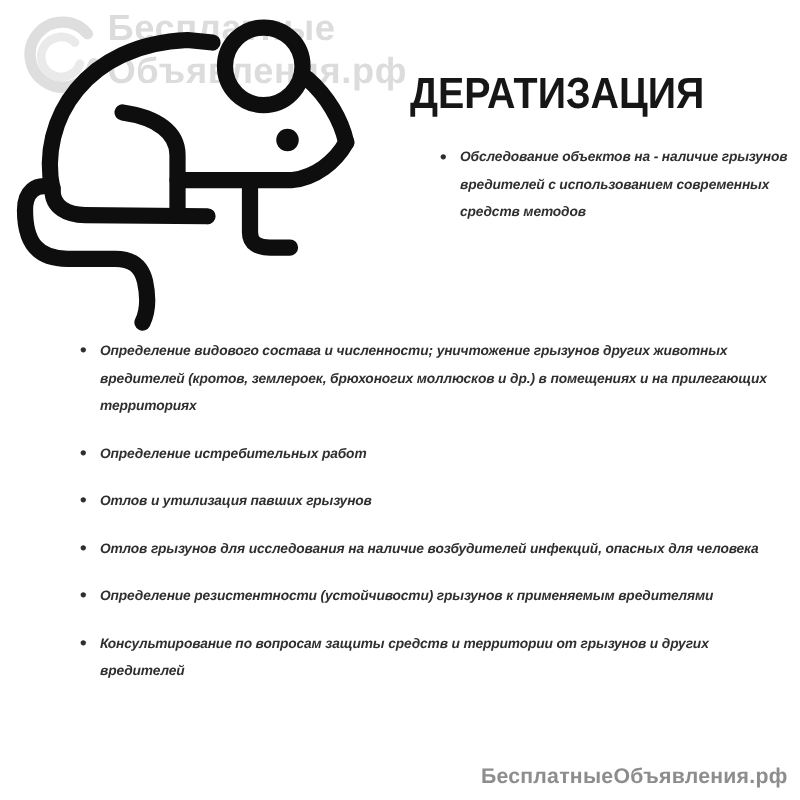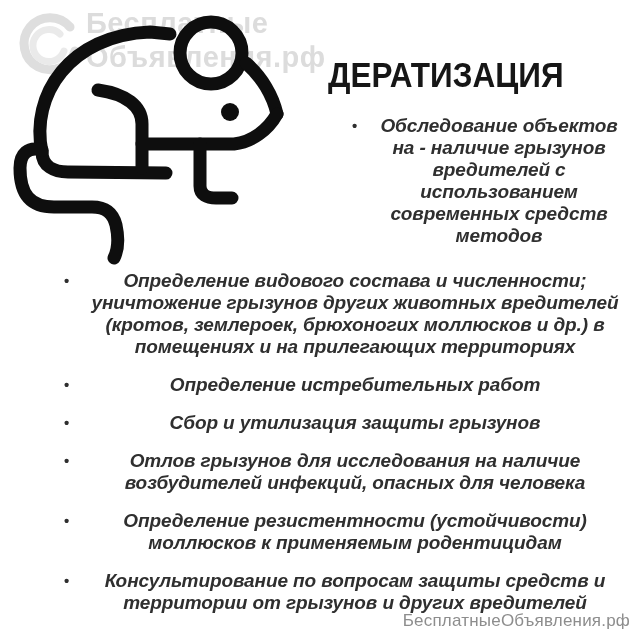--- a/index.html
+++ b/index.html
@@ -47,33 +47,32 @@
   .sub-list{margin-top:19px;padding-left:24px;width:278px;}
 
   
   .li{display:flex;align-items:flex-start;}
   .li + .li{margin-top:16px;}
   .dot{
     flex:0 0 16px;width:16px;font-weight:700;font-style:normal;
     color:var(--c-body,#2f2f2f);font-size:15px;line-height:22px;
   }
   .li-text{
-    flex:1 1 auto;font-size:19px;line-height:22px;
+    flex:1 1 auto;font-size:11px;line-height:22px;
     font-weight:700;font-style:italic;color:var(--c-body,#2f2f2f);
     letter-spacing:-0.1px;
-    text-align:center;
   }
 
   
   .main-list{position:absolute;left:64px;top:270px;width:566px;z-index:2;}
 
   
   .footer{
     position:absolute;right:10px;top:611px;
-    font-size:17px;font-weight:400;letter-spacing:0.2px;
+    font-size:17px;font-weight:700;letter-spacing:0.2px;
     color:var(--c-footer,#8d8d8d);z-index:2;
   }
 </style>
 </head>
 <body>
 
 <div class="page">
 
   <div class="watermark">
     <svg class="wm-logo" viewBox="0 0 76 76" aria-hidden="true">
@@ -122,29 +121,29 @@
     <div class="li">
       <span class="dot">•</span>
       <span class="li-text">Определение видового состава и численности; уничтожение грызунов других животных вредителей (кротов, землероек, брюхоногих моллюсков и др.) в помещениях и на прилегающих территориях</span>
     </div>
     <div class="li">
       <span class="dot">•</span>
       <span class="li-text">Определение истребительных работ</span>
     </div>
     <div class="li">
       <span class="dot">•</span>
-      <span class="li-text">Сбор и утилизация защиты грызунов</span>
+      <span class="li-text">Отлов и утилизация павших грызунов</span>
     </div>
     <div class="li">
       <span class="dot">•</span>
       <span class="li-text">Отлов грызунов для исследования на наличие возбудителей инфекций, опасных для человека</span>
     </div>
     <div class="li">
       <span class="dot">•</span>
-      <span class="li-text">Определение резистентности (устойчивости) моллюсков к применяемым родентицидам</span>
+      <span class="li-text">Определение резистентности (устойчивости) грызунов к применяемым вредителями</span>
     </div>
     <div class="li">
       <span class="dot">•</span>
       <span class="li-text">Консультирование по вопросам защиты средств и территории от грызунов и других вредителей</span>
     </div>
   </div>
 
   <div class="footer">БесплатныеОбъявления.рф</div>
 
 </div>

